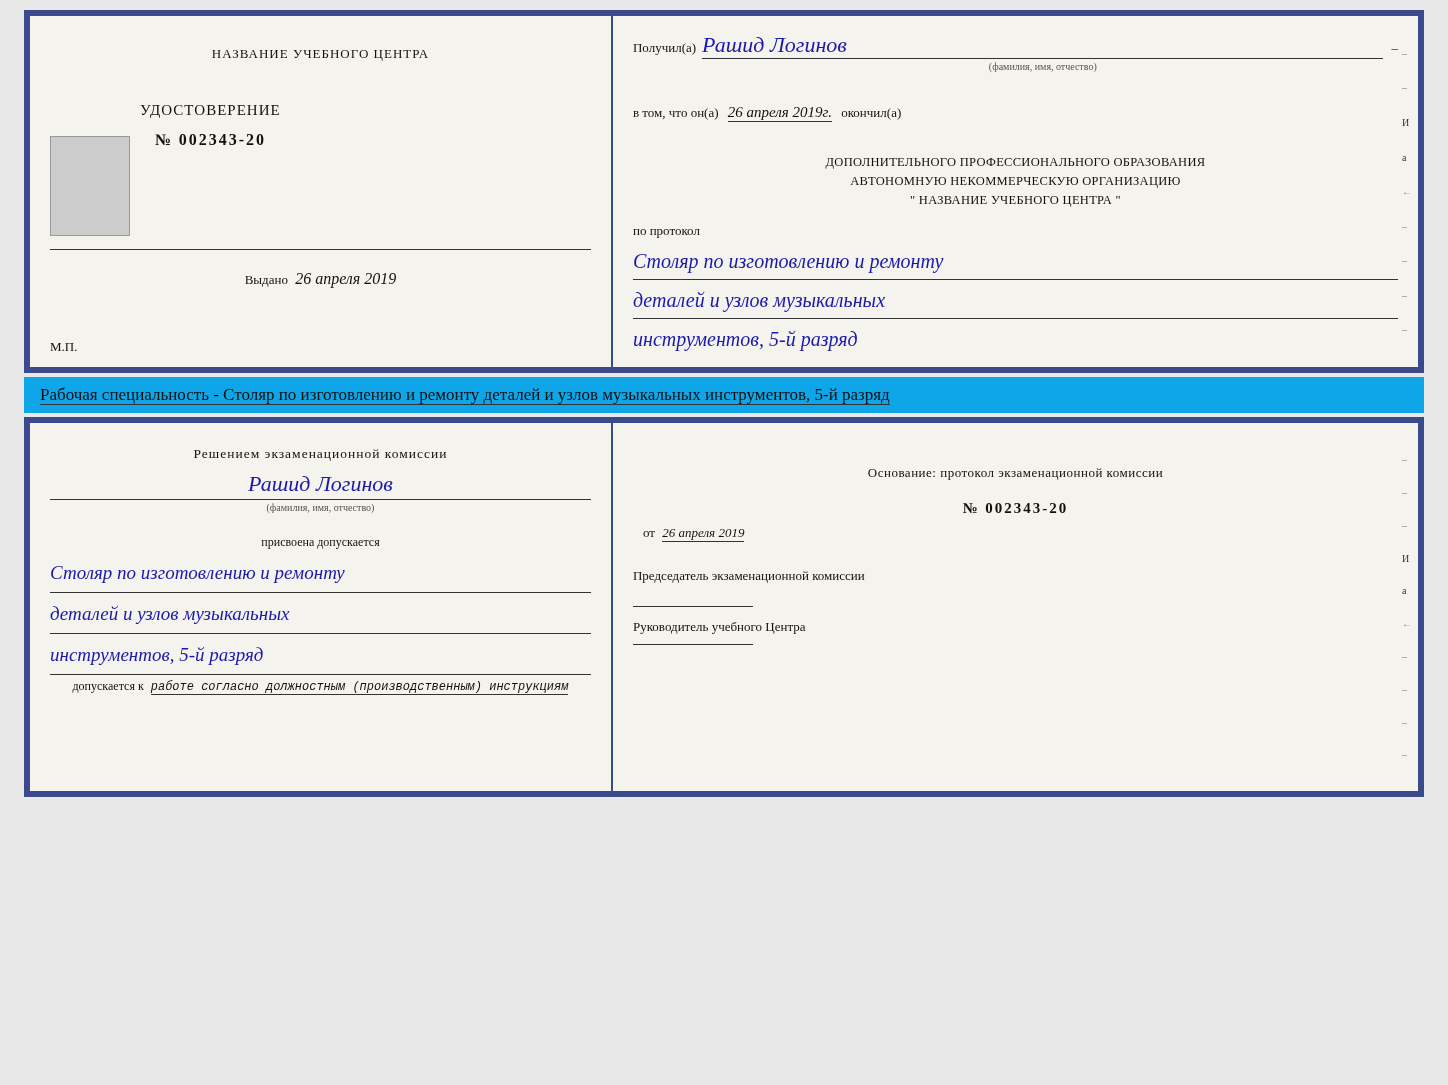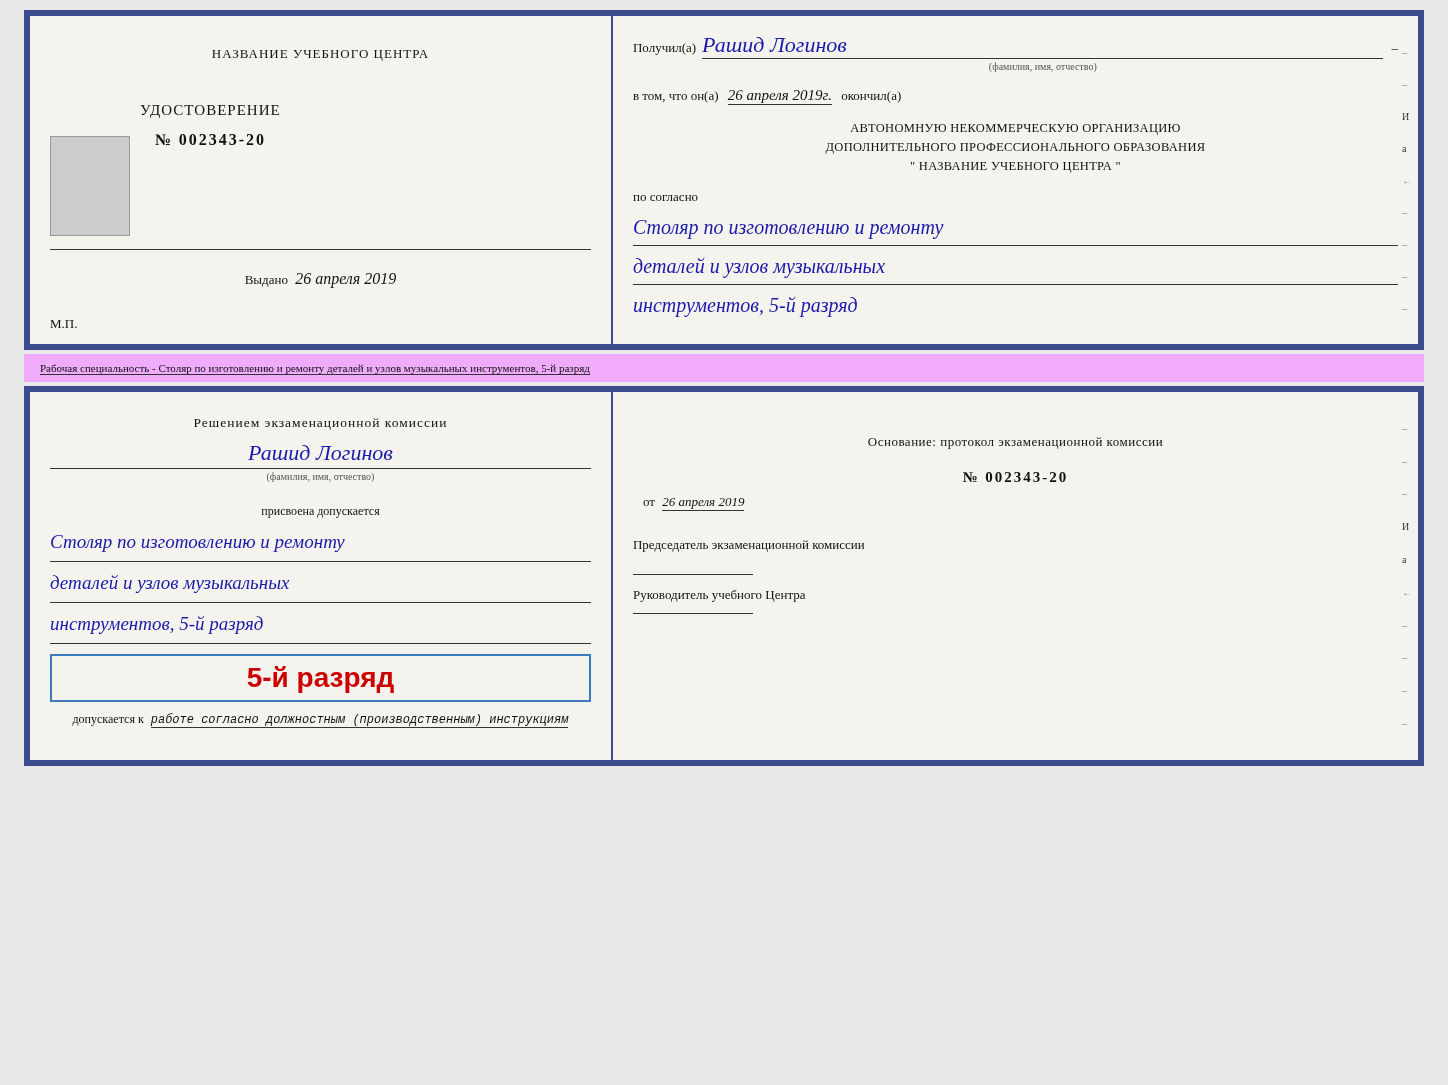--- a/index.html
+++ b/index.html
@@ -206,23 +206,23 @@
       font-family: 'Brush Script MT', cursive;
       font-size: 20px;
       color: #1a1aaa;
       font-style: italic;
       line-height: 1.8;
       display: block;
     }
 
     
     .middle-text-row {
-      background: #f0abfc;
+      background: #0ea5e9;
       padding: 8px 16px;
-      font-size: 11px;
+      font-size: 17px;
       color: #111;
     }
 
     
     
     .resheniem-label {
       font-size: 13.5px;
       text-align: center;
       letter-spacing: 1px;
       margin-bottom: 10px;
@@ -360,31 +360,31 @@
         <span class="poluchil-label">Получил(а)</span>
         <span style="border-bottom:1px solid #333; flex:1; display:inline-block; min-width:180px; position:relative;">
           <span class="handwritten">Рашид Логинов</span>
           <span style="display:block; position:absolute; bottom:-14px; left:0; right:0; font-size:10px; text-align:center; color:#555;">(фамилия, имя, отчество)</span>
         </span>
         <span style="margin-left:8px;">–</span>
       </div>
 
       <div class="vtom-row" style="margin-top:28px;">
         <span>в том, что он(а)</span>
-        <span style="font-family:'Brush Script MT',cursive; font-size:15px; color:#111; font-style:italic; margin:0 6px; border-bottom:1px solid #333; display:inline-block;">26 апреля 2019г.</span>
+        <span style="font-family:'Brush Script MT',cursive; font-size:15px; color:#111; font-style:italic; margin:17px 6px; border-bottom:1px solid #333; display:inline-block;">26 апреля 2019г.</span>
         <span>окончил(а)</span>
       </div>
 
       <div class="autonomous-block">
+        <div>ДОПОЛНИТЕЛЬНОГО ПРОФЕССИОНАЛЬНОГО ОБРАЗОВАНИЯ</div>
         <div>АВТОНОМНУЮ НЕКОММЕРЧЕСКУЮ ОРГАНИЗАЦИЮ</div>
-        <div>ДОПОЛНИТЕЛЬНОГО ПРОФЕССИОНАЛЬНОГО ОБРАЗОВАНИЯ</div>
         <div>"  НАЗВАНИЕ УЧЕБНОГО ЦЕНТРА  "</div>
       </div>
 
-      <div class="po-professii-label">по согласно</div>
+      <div class="po-professii-label">по протокол</div>
       <span class="handwritten-profession">Столяр по изготовлению и ремонту</span>
       <span class="handwritten-profession2">деталей и узлов музыкальных</span>
       <span class="handwritten-profession3">инструментов, 5-й разряд</span>
 
       <div class="side-marks">
         <span class="side-mark">–</span>
         <span class="side-mark">–</span>
         <span class="side-mark" style="color:#333;">И</span>
         <span class="side-mark" style="color:#333;">а</span>
         <span class="side-mark">←</span>
@@ -411,23 +411,20 @@
       <div style="text-align:center; width:100%; font-size:10px; color:#555; margin-bottom:10px;">
         <span>(фамилия, имя, отчество)</span>
       </div>
 
       <div class="prisvoena-label" style="width:100%;">присвоена допускается</div>
 
       <span class="qualification-hand" style="width:100%;">Столяр по изготовлению и ремонту</span>
       <span class="qualification-hand" style="width:100%;">деталей и узлов музыкальных</span>
       <span class="qualification-hand" style="width:100%; border-bottom:1px solid #333;">инструментов, 5-й разряд</span>
 
-      <div class="highlighted-box" style="width:100%;">
-        <span class="big-rank">5-й разряд</span>
-      </div>
 
       <div class="dopuskaetsya-row">
         <span>допускается к</span>
         <span class="italic-hand-small" style="margin-left:4px;">работе согласно должностным (производственным) инструкциям</span>
       </div>
 
     </div>
 
     <div class="panel-right">
 

